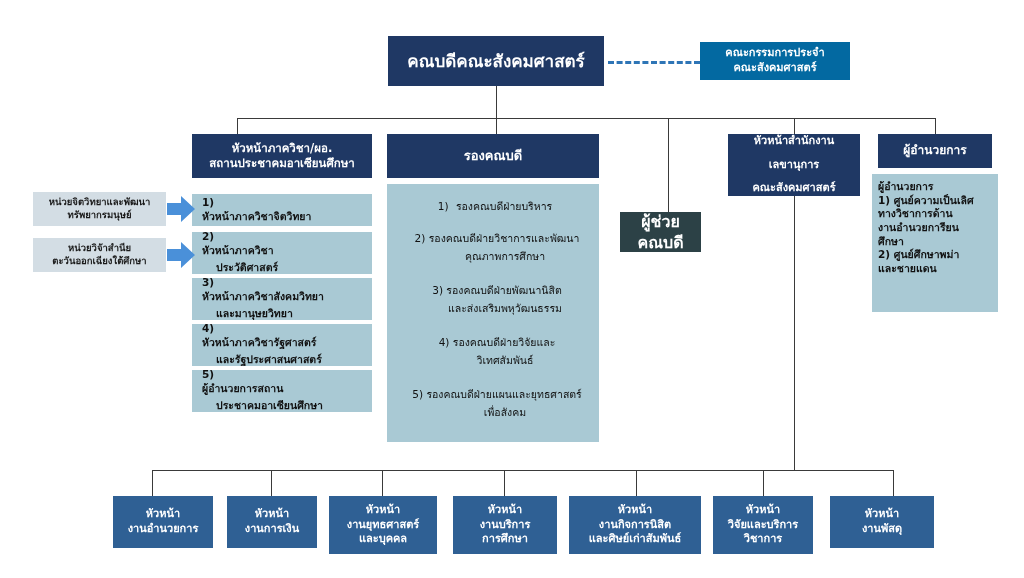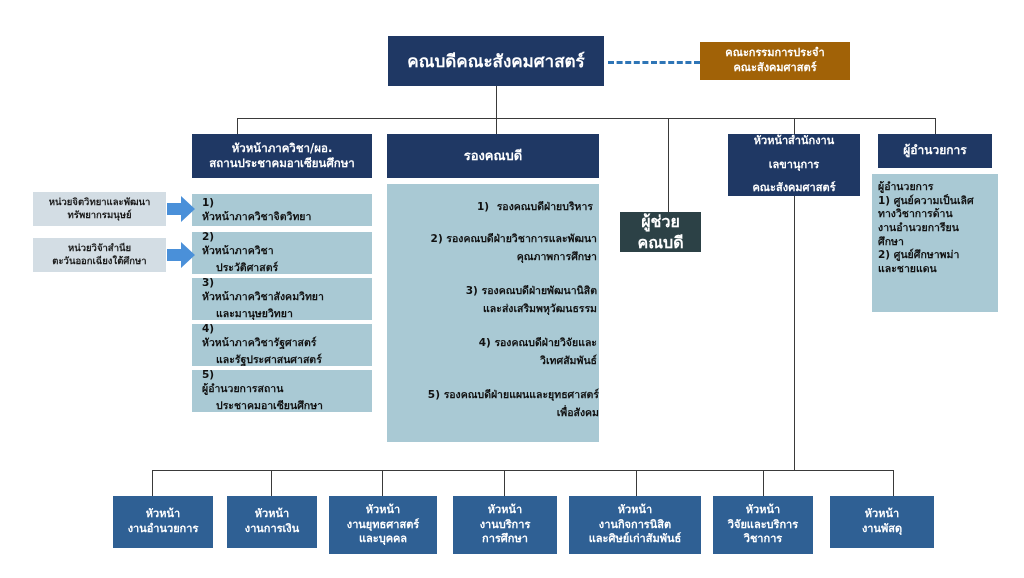--- a/index.html
+++ b/index.html
@@ -20,21 +20,21 @@
     position:absolute;
     box-sizing:border-box;
     display:flex;
     align-items:center;
     justify-content:center;
     text-align:center;
     line-height:1.32;
     font-weight:bold;
   }
   .navy{background:#1f3864;color:#ffffff;}
-  .midblue{background:#a16207;color:#ffffff;text-align:center;}
+  .midblue{background:#0369a1;color:#ffffff;text-align:center;}
   .steelblue{background:#2f6094;color:#ffffff;}
   .slate{background:#2c4146;color:#ffffff;}
   .greybox{background:#d3dde4;color:#1a1a1a;}
 
   .panel{
     position:absolute;
     box-sizing:border-box;
     background:#a9c9d4;
   }
   .line{
@@ -68,23 +68,23 @@
     position:absolute;
     box-sizing:border-box;
     font-weight:bold;
     color:#111111;
     text-align:left;
     line-height:1.30;
   }
   .vlist{
     position:absolute;
     box-sizing:border-box;
-    font-weight:bold;
+    font-weight:normal;
     color:#111111;
-    text-align:right;
+    text-align:center;
     line-height:1.30;
   }
   .vlist .row{
     position:absolute;
     display:block;
   }
   .nobr{white-space:nowrap;}
 </style>
 </head>
 <body>

